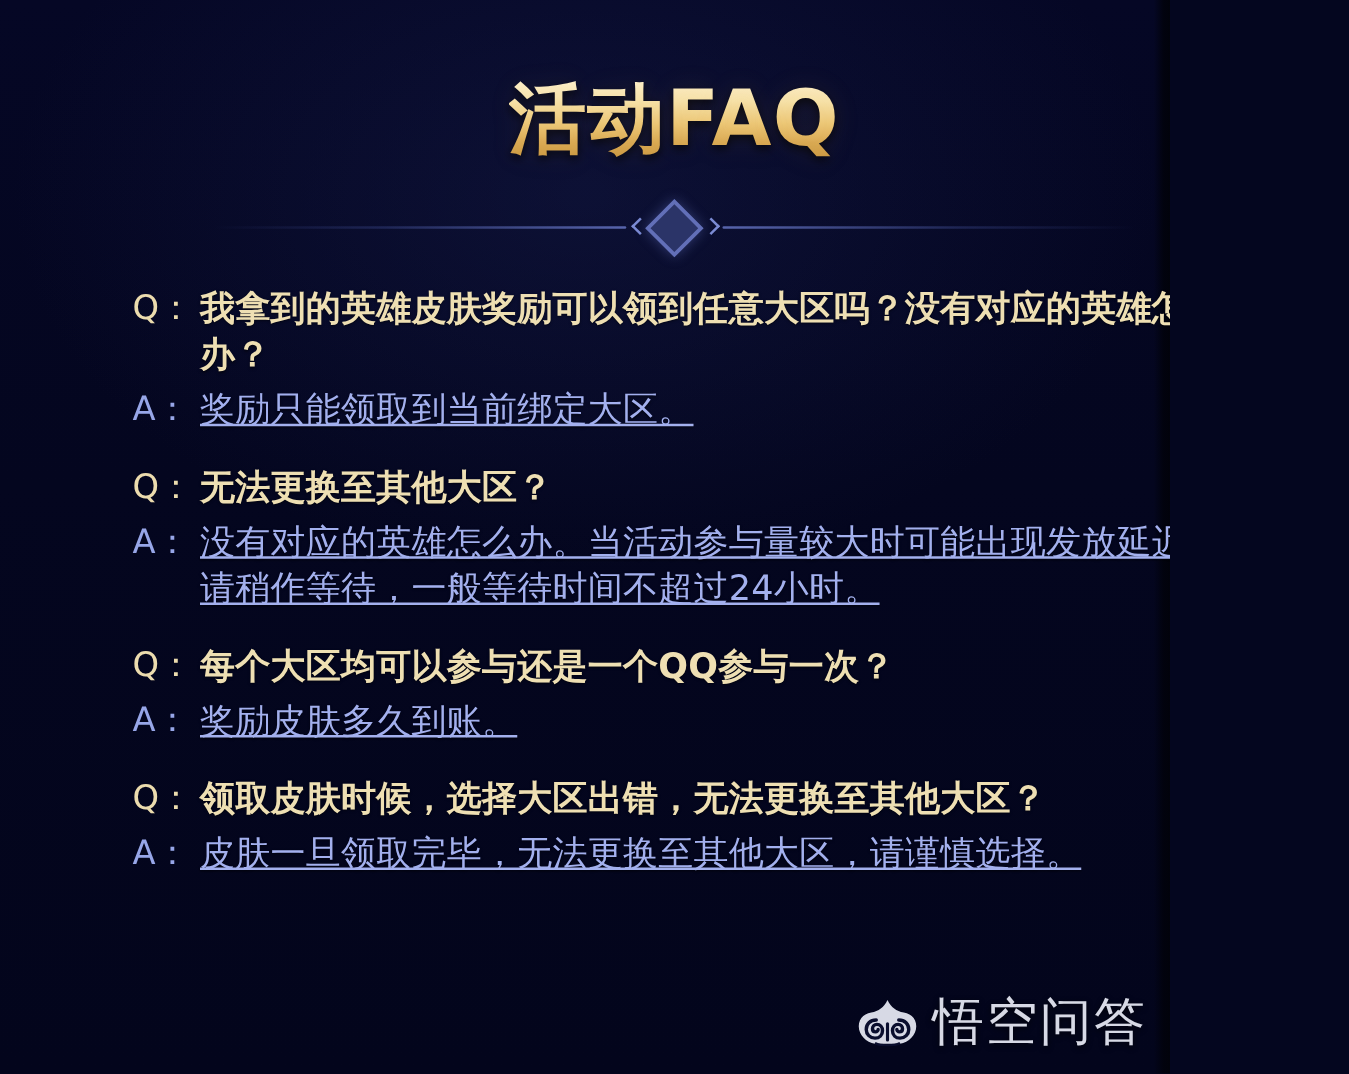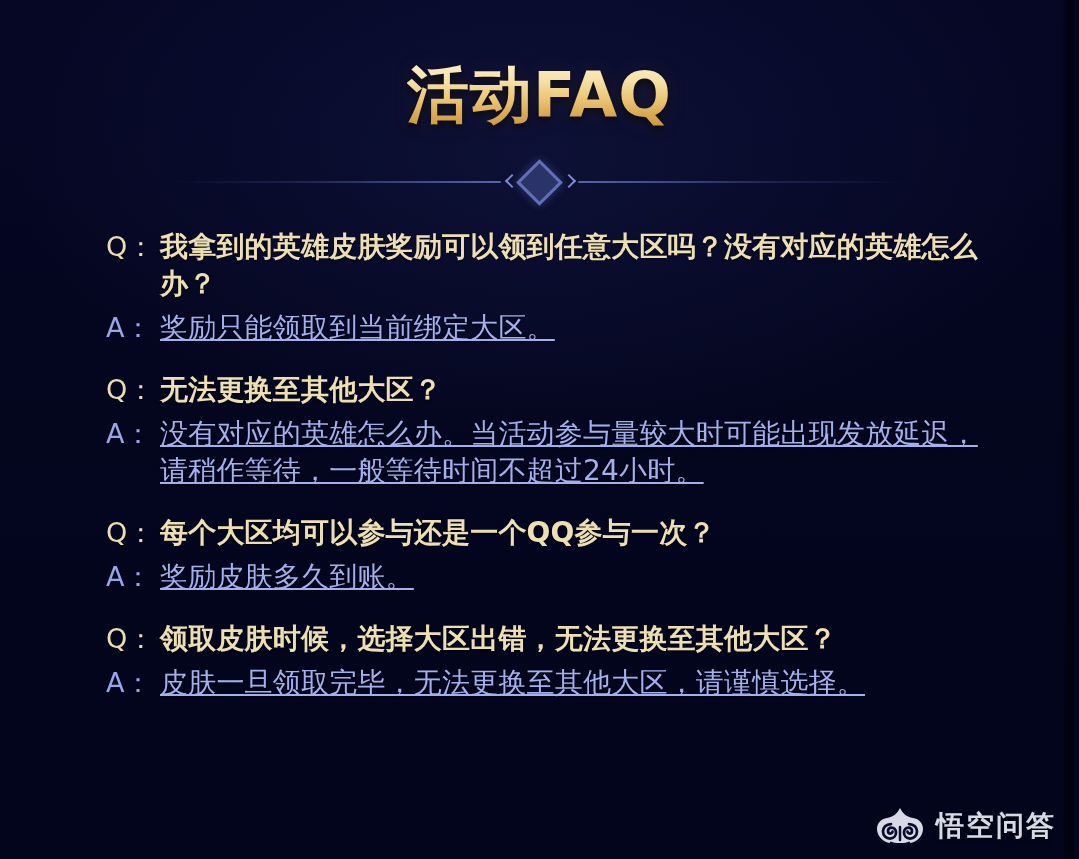--- a/index.html
+++ b/index.html
@@ -10,21 +10,21 @@
   body {
     width: 1079px;
     height: 859px;
     overflow: hidden;
     font-family: "Liberation Sans", "DejaVu Sans", sans-serif;
     -webkit-font-smoothing: antialiased;
   }
 
   #page {
     position: relative;
-    width: 1074px;
+    width: 936px;
     height: 859px;
     background:
       radial-gradient(ellipse 70% 50% at 50% 18%, rgba(30,38,92,0.32) 0%, rgba(10,14,48,0.0) 70%),
       linear-gradient(180deg, #050725 0%, #04061f 45%, #03051c 100%);
     overflow: hidden;
   }
 
   
   #right-edge {
     position: absolute;
@@ -178,22 +178,22 @@
     opacity: 0.92;
   }
   #wm-icon {
     width: 50px;
     height: 38px;
     margin-right: 11px;
     display: block;
   }
   #wm-text {
     font-family: "DejaVu Sans", "Liberation Sans", sans-serif;
-    font-size: 28px;
-    font-weight: 700;
+    font-size: 41px;
+    font-weight: 400;
     letter-spacing: 2px;
     color: #e9ecf7;
     text-shadow: 0 2px 5px rgba(0,0,0,0.8);
   }
 </style>
 </head>
 <body>
 
 <div id="page">
 

